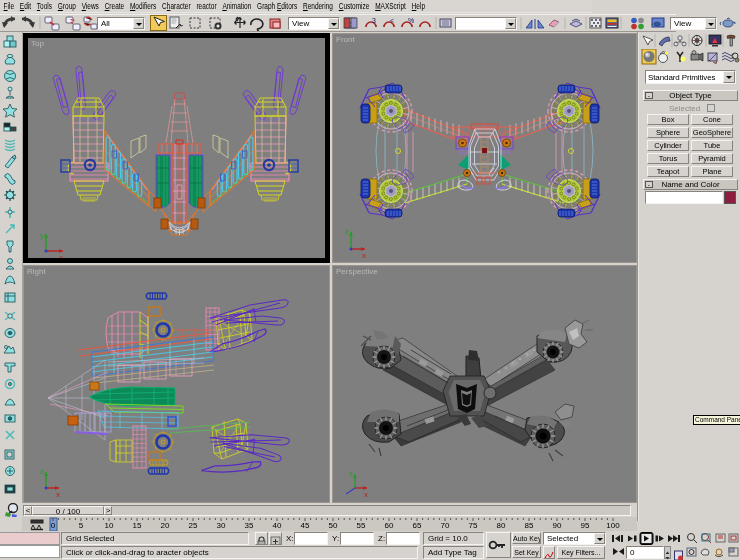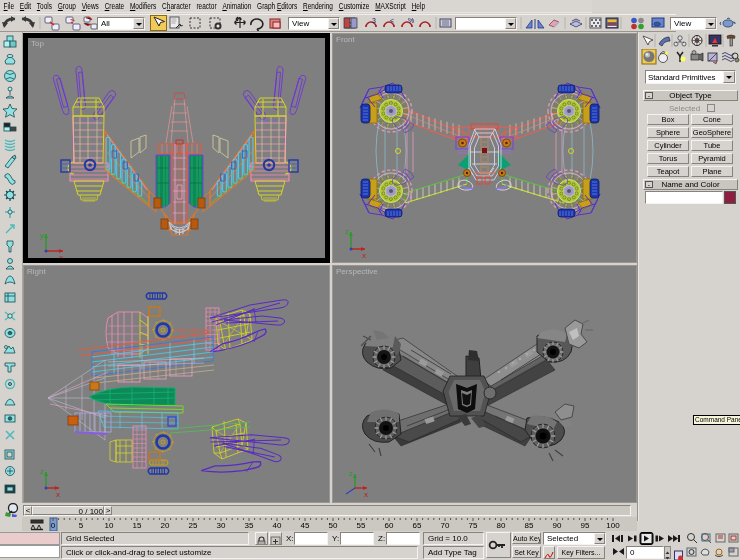--- a/index.html
+++ b/index.html
@@ -908,21 +908,21 @@
 
   <div id="trackrow" class="abs">
     <svg class="abs" style="left:-19px;top:-1px" width="18" height="14">
       <circle cx="9" cy="5" r="4.5" fill="#dfe8f0" stroke="#222" stroke-width="1.3"></circle>
       <path d="M3 12 l5 -4" stroke="#222" stroke-width="1.5"></path>
       <path d="M2 9 l5 2 -1 3 -5 -1 z" fill="#3a9a3a"></path>
         <path d="M8 11 l5 1 -1 3 -4 -1 z" fill="#4a5ae0"></path>
     </svg>
     <div class="sunk abs" style="left:0;top:1px;width:608px;height:11px;background:#cbc8c2;"></div>
     <div class="raise abs txt8" style="left:1px;top:2px;width:8px;height:9px;text-align:center;line-height:8px;">&lt;</div>
-    <div class="raise abs txt8" style="left:9px;top:2px;width:72px;height:9px;text-align:right;line-height:9px;">0 / 100</div>
+    <div class="raise abs txt8" style="left:9px;top:2px;width:72px;height:9px;text-align:center;line-height:9px;">0 / 100</div>
     <div class="raise abs txt8" style="left:81px;top:2px;width:8px;height:9px;text-align:center;line-height:8px;">&gt;</div>
   </div>
 
   <div id="ruler" class="abs">
     <svg width="615" height="15">
       <rect width="615" height="15" fill="#cbc8c2"></rect>
       <g stroke="#222" stroke-width="1" fill="none">
           <rect x="9" y="3" width="12" height="3" fill="#333"></rect>
           <path d="M11 8 l-2 4 m2 -4 l2 4 m4 -4 l-2 4 m2 -4 l2 4"></path>
           <path d="M9 12.5 h12" stroke-width="1.4"></path>
@@ -976,21 +976,21 @@
           <path d="M5.5 3 v5 M3 5.5 h5" stroke="#333" stroke-width="1"></path>
         </svg></div>
     <div class="abs txt8" style="left:286px;top:3px;">X:</div>
     <div class="sunkw abs" style="left:294px;top:1px;width:34px;height:13px;"></div>
     <div class="abs txt8" style="left:332px;top:3px;">Y:</div>
     <div class="sunkw abs" style="left:340px;top:1px;width:34px;height:13px;"></div>
     <div class="abs txt8" style="left:378px;top:3px;">Z:</div>
     <div class="sunkw abs" style="left:386px;top:1px;width:34px;height:13px;"></div>
     <div class="sunk abs txt8" style="left:423px;top:1px;width:61px;height:13px;line-height:12px;padding-left:4px;">Grid = 10.0</div>
 
-    <div class="sunk abs txt8" style="left:61px;top:15px;width:357px;height:13px;line-height:12px;padding-left:4px;">Click or click-and-drag to select ustomize</div>
+    <div class="sunk abs txt8" style="left:61px;top:15px;width:357px;height:13px;line-height:12px;padding-left:4px;">Click or click-and-drag to aracter objects</div>
     <div class="sunk abs txt8" style="left:423px;top:15px;width:61px;height:13px;line-height:12px;padding-left:4px;">Add Type Tag</div>
 
     <div class="raise abs" style="left:486px;top:1px;width:25px;height:26px;"><svg width="22" height="25">
           <circle cx="6" cy="12" r="3.4" fill="none" stroke="#222" stroke-width="1.8"></circle>
           <path d="M9 12 h9 m-3 0 v3 m-3 -3 v2" stroke="#222" stroke-width="1.8" fill="none"></path>
         </svg></div>
 
     <div class="raise abs txt8" style="left:512px;top:1px;width:29px;height:12px;text-align:center;line-height:11px;font-size:7px;">Auto Key</div>
     <div class="raise abs txt8" style="left:512px;top:15px;width:29px;height:12px;text-align:center;line-height:11px;font-size:7px;">Set Key</div>
     <div class="combo" style="left:543px;top:1px;width:63px;height:13px;"><span style="padding-left:3px;font-size:8px;line-height:12px;">Selected</span><span class="cb" style="width:11px"></span></div>

